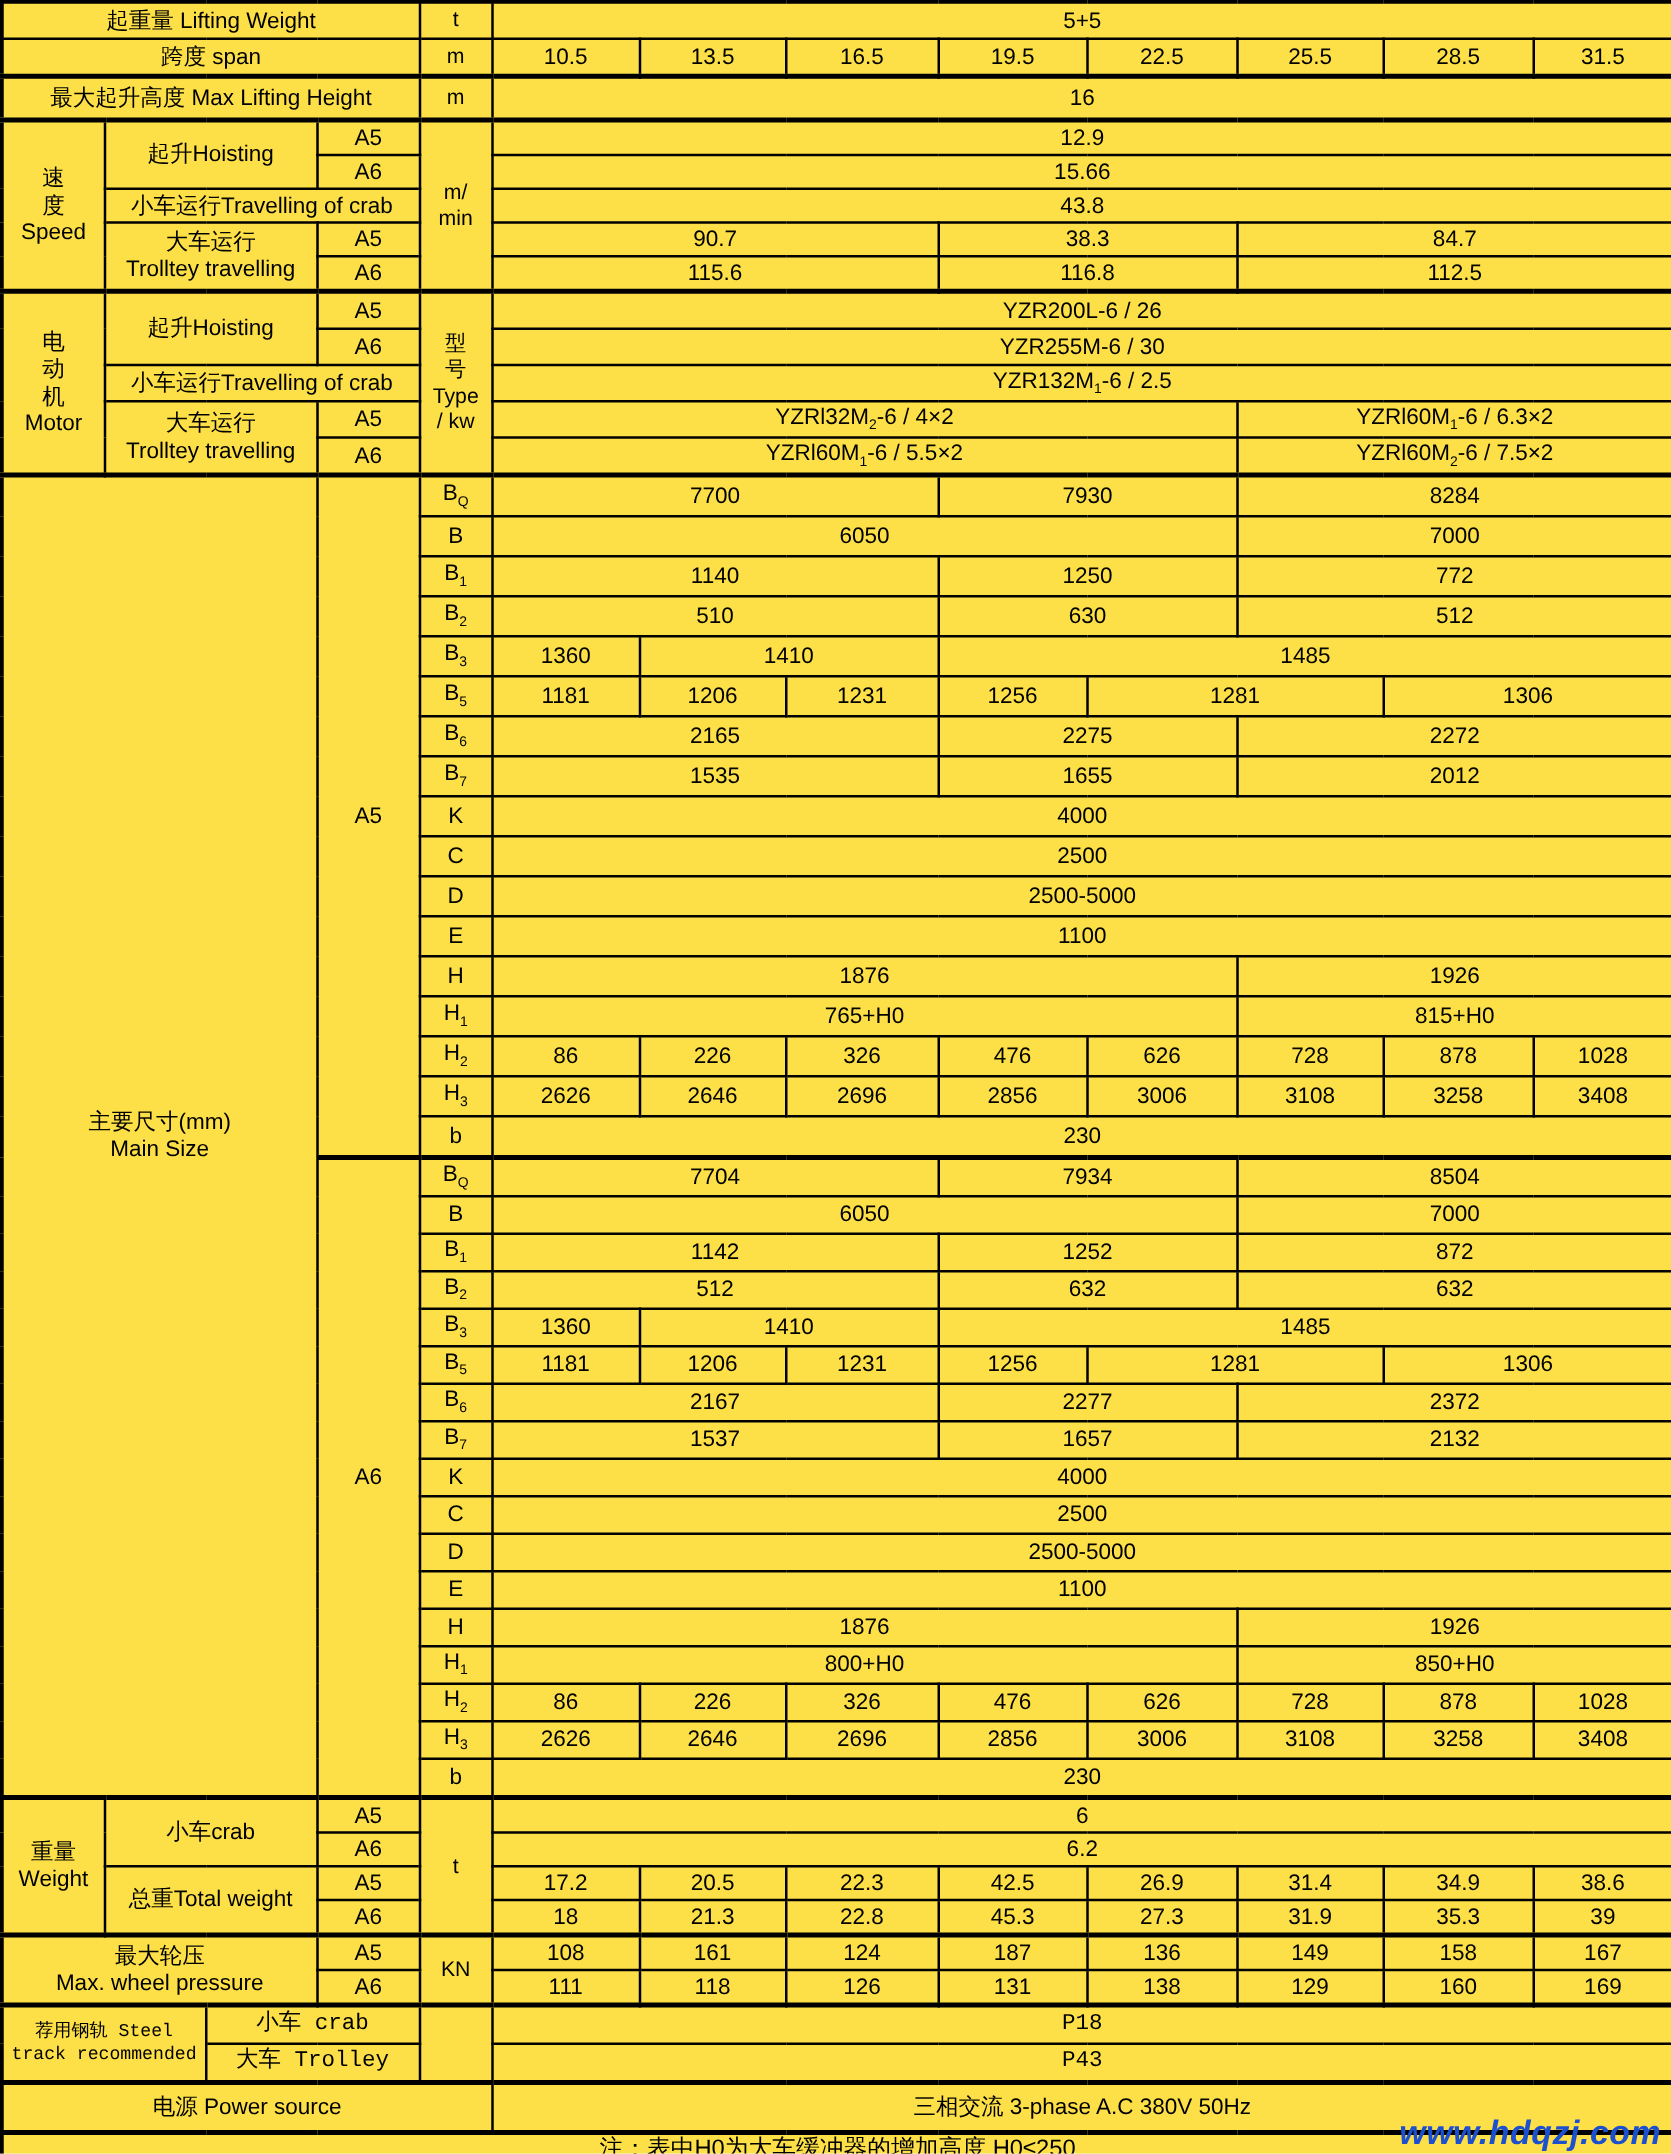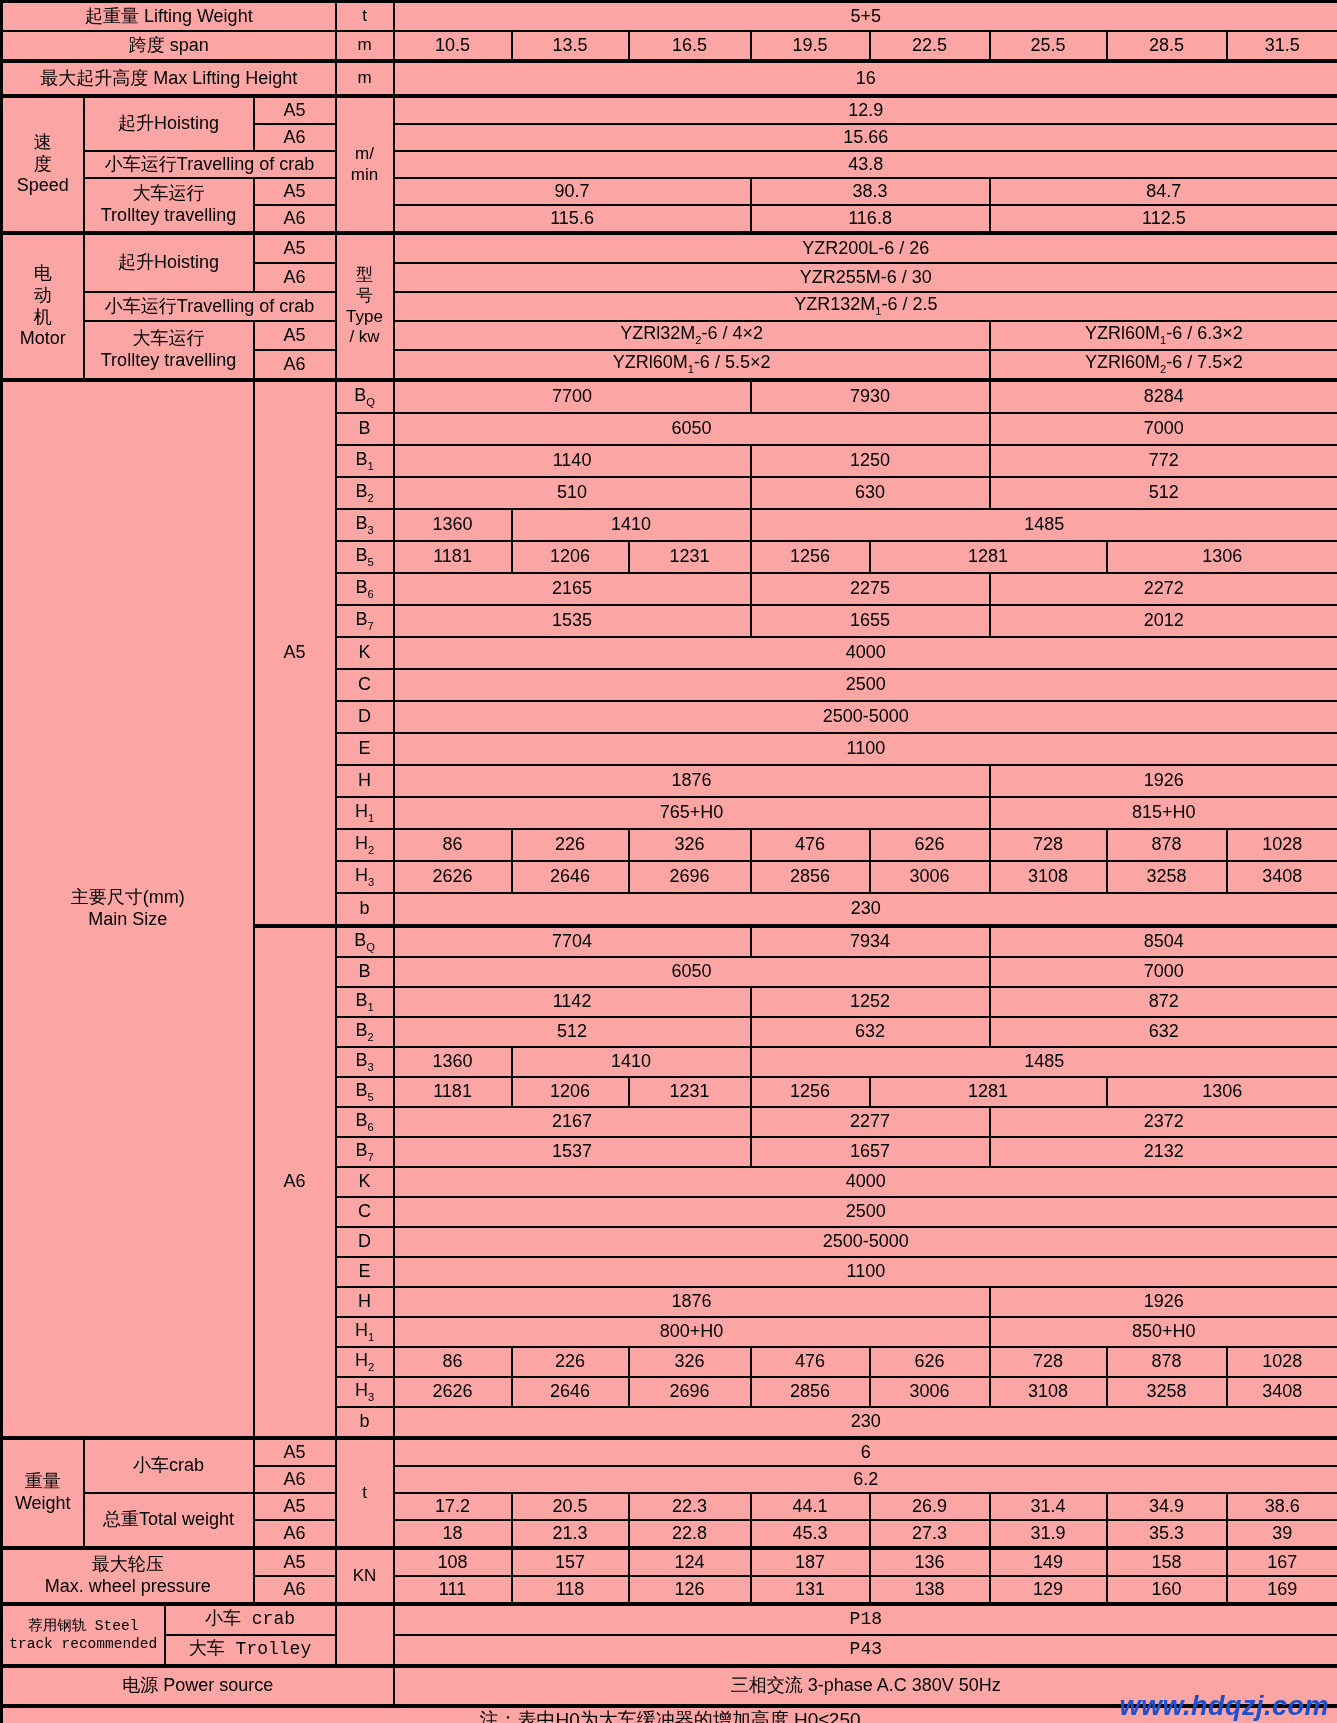--- a/index.html
+++ b/index.html
@@ -1,20 +1,20 @@
 <!DOCTYPE html>
 <html><head>
 <meta charset="utf-8">
 <style>
   html,body{margin:0;padding:0;background:#fff;}
   .page{
     position:relative;
     width:1337px;
     height:1723px;
-    background:#fca5a5;
+    background:#fde047;
     overflow:hidden;
     font-family:"Liberation Sans","DejaVu Sans",sans-serif;
     color:#000;
   }
   table.spec{
     border-collapse:collapse;
     table-layout:fixed;
     width:1337px;
     border:3px solid #000;
   }
@@ -381,21 +381,21 @@
         <tr class="wt">
           <td class="grd">A6</td>
           <td colspan="8" class="val">6.2</td>
         </tr>
         <tr class="wt">
           <td colspan="2" rowspan="2" class="lbl">总重Total weight</td>
           <td class="grd">A5</td>
           <td class="val">17.2</td>
           <td class="val">20.5</td>
           <td class="val">22.3</td>
-          <td class="val">44.1</td>
+          <td class="val">42.5</td>
           <td class="val">26.9</td>
           <td class="val">31.4</td>
           <td class="val">34.9</td>
           <td class="val">38.6</td>
         </tr>
         <tr class="wt">
           <td class="grd">A6</td>
           <td class="val">18</td>
           <td class="val">21.3</td>
           <td class="val">22.8</td>
@@ -404,21 +404,21 @@
           <td class="val">31.9</td>
           <td class="val">35.3</td>
           <td class="val">39</td>
         </tr>
         <tr class="wp bt">
           <td colspan="3" rowspan="2" class="lbl">最大轮压
 Max.  wheel pressure</td>
           <td class="grd">A5</td>
           <td rowspan="2" class="unit">KN</td>
           <td class="val">108</td>
-          <td class="val">157</td>
+          <td class="val">161</td>
           <td class="val">124</td>
           <td class="val">187</td>
           <td class="val">136</td>
           <td class="val">149</td>
           <td class="val">158</td>
           <td class="val">167</td>
         </tr>
         <tr class="wp">
           <td class="grd">A6</td>
           <td class="val">111</td>

